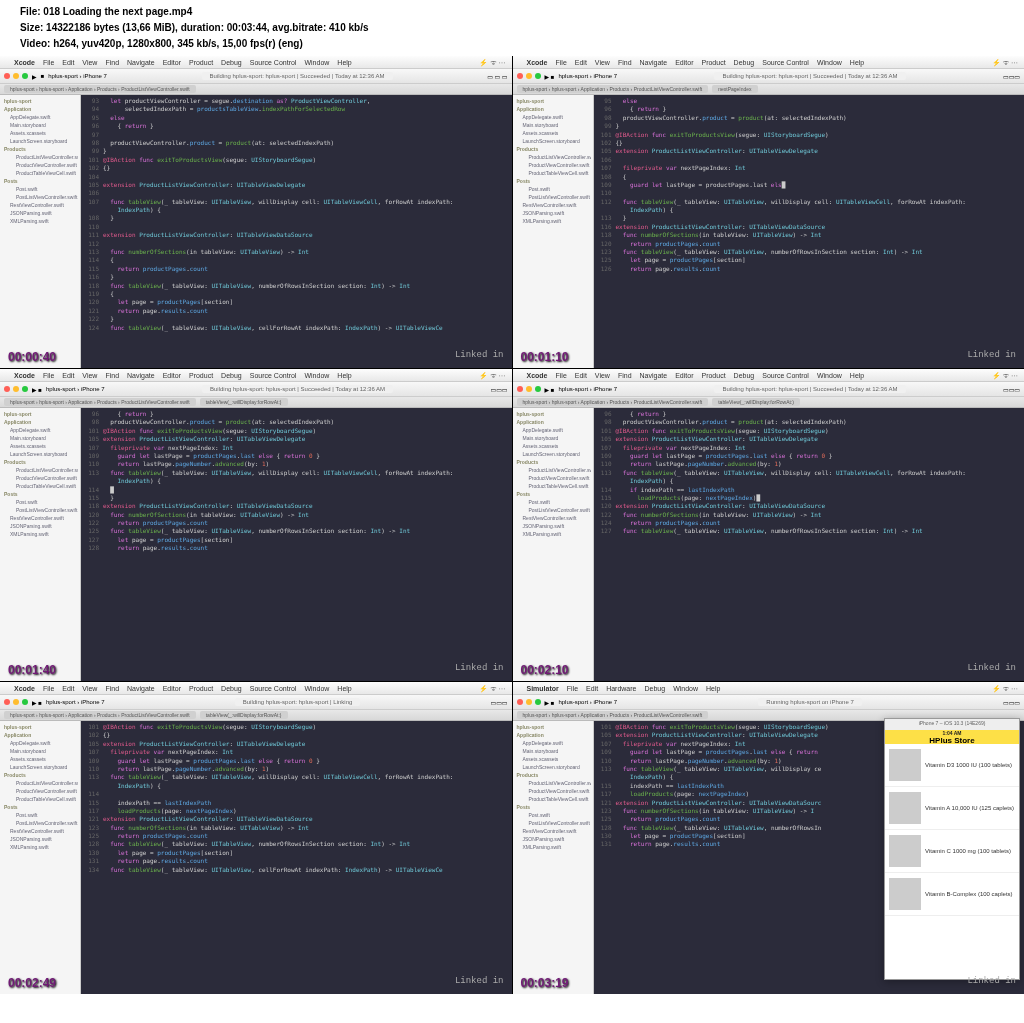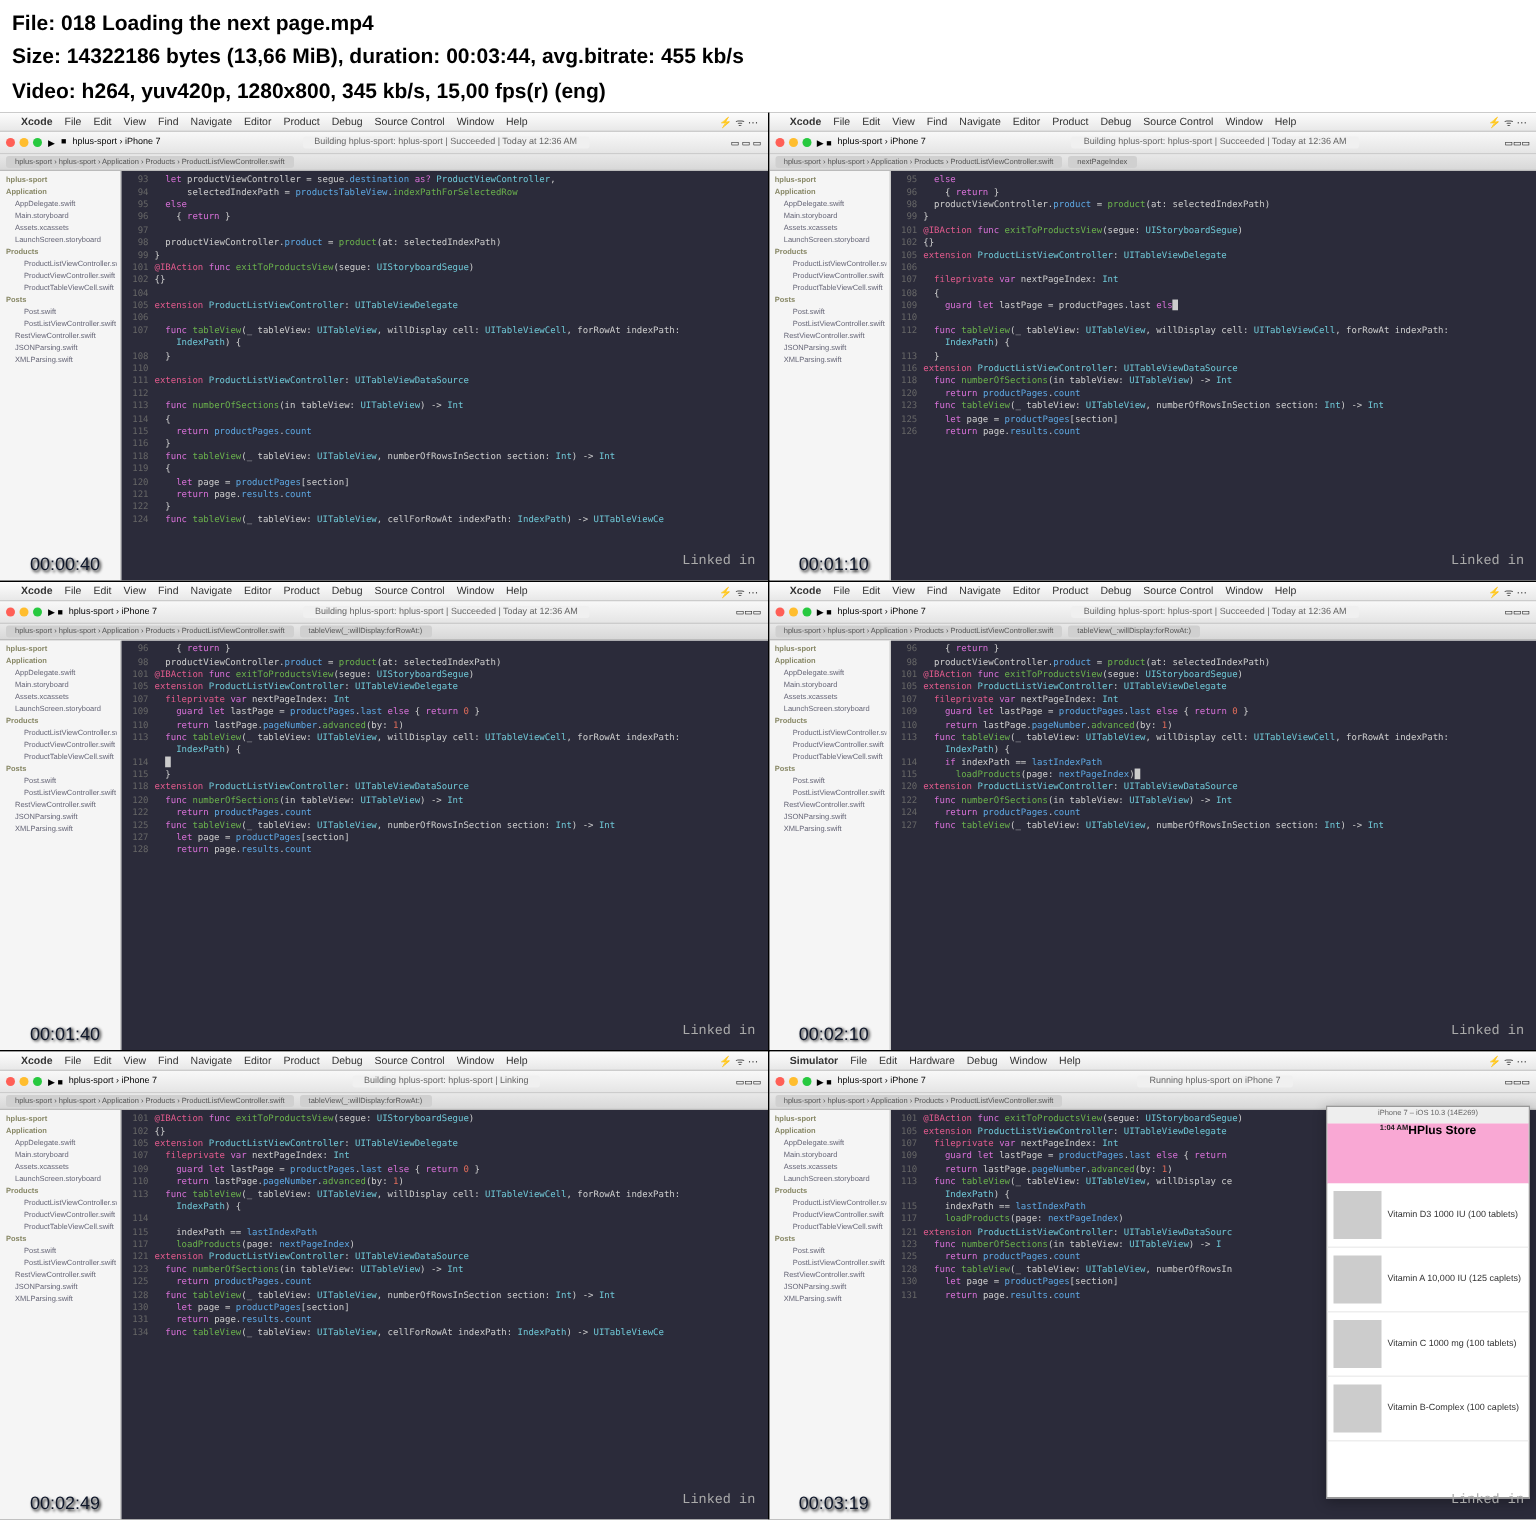--- a/index.html
+++ b/index.html
@@ -1,16 +1,16 @@
 <!DOCTYPE html>
 <html><head>
 <meta charset="utf-8">
 <style>
 body{margin:0;background:#fff;font-family:Arial,sans-serif;font-size:10px;width:1024px;height:1023px;overflow:hidden}
-.meta{background:#fff;color:#000;padding:4px 8px;font-size:14px;font-weight:bold;line-height:1.6}
+.meta{background:#fff;color:#000;padding:4px 20px;font-size:10px;font-weight:bold;line-height:1.6}
 .grid{display:grid;grid-template-columns:1fr 1fr;grid-template-rows:repeat(3,1fr);gap:1px;background:#000;height:938px}
 .frame{position:relative;background:#f5f5f5;display:flex;flex-direction:column;overflow:hidden}
 .mac-menu{background:linear-gradient(#fdfdfd,#e8e8e8);height:12px;display:flex;align-items:center;padding:0 6px;gap:8px;font-size:7px;color:#333;border-bottom:1px solid #ccc}
 .mac-menu .apple{font-size:8px}
 .mac-menu .right{margin-left:auto;display:flex;gap:6px;color:#555}
 .toolbar{background:linear-gradient(#f8f8f8,#e5e5e5);height:14px;display:flex;align-items:center;padding:0 4px;gap:4px;border-bottom:1px solid #ccc;font-size:6px}
 .dots{display:flex;gap:3px}
 .dot{width:6px;height:6px;border-radius:50%}
 .red{background:#ff5f56}.yellow{background:#ffbd2e}.green{background:#27c93f}
 .toolbar .spacer{flex:1}
@@ -19,37 +19,37 @@
 .tabbar .tab{background:#d0d0d0;padding:1px 6px;border-radius:2px}
 .content{flex:1;display:flex;overflow:hidden}
 .sidebar{width:76px;background:#f5f5f5;border-right:1px solid #ccc;padding:2px;font-size:5px;color:#444;overflow:hidden}
 .sb-item{padding:1px 2px;white-space:nowrap;overflow:hidden}
 .sb-folder{color:#886;font-weight:bold}
 .sb-file{padding-left:8px;color:#667}
 .sb-sub{padding-left:14px;color:#667}
 .editor{flex:1;background:#2b2b3a;color:#ccc;font-family:Menlo,monospace;font-size:6px;padding:2px 4px;line-height:1.4;overflow:hidden;white-space:pre}
 .gutter{display:inline-block;width:14px;color:#666;text-align:right;margin-right:4px}
 .kw{color:#d670d6}.kw2{color:#e05a8c}.type{color:#6fc7d6}.str{color:#e06c5a}.id{color:#5da6e0}.fn{color:#6ab04c}
-.ts{position:absolute;left:20px;bottom:4px;color:#0f172a;font-size:12px;font-weight:normal;text-shadow:1px 1px 2px #000}
+.ts{position:absolute;left:8px;bottom:4px;color:#701a75;font-size:12px;font-weight:bold;text-shadow:1px 1px 2px #000}
 .lk{position:absolute;right:8px;bottom:8px;color:#aaa;font-size:9px;font-family:Liberation Mono, monospace}
 .sim{position:absolute;right:4px;top:36px;width:134px;height:260px;background:#f8f8f8;border:1px solid #999;box-shadow:0 2px 8px rgba(0,0,0,.3);display:flex;flex-direction:column;font-size:7px}
 .sim-hdr{background:#eee;height:10px;font-size:5px;text-align:center;color:#666;padding-top:1px}
-.sim-nav{background:#f9a8d4;height:40px;text-align:center;color:#000;font-size:8px;font-weight:bold;display:flex;flex-direction:row;justify-content:center}
+.sim-nav{background:#fde047;height:14px;text-align:center;color:#000;font-size:8px;font-weight:bold;display:flex;flex-direction:column;justify-content:center}
 .sim-nav .time{font-size:5px;color:#222}
 .sim-list{flex:1;background:#fff;overflow:hidden}
 .sim-row{display:flex;align-items:center;height:42px;border-bottom:1px solid #eee;padding:0 4px;gap:4px}
 .sim-img{width:32px;height:32px;background:#ccc}
 .sim-txt{font-size:6px;color:#333}
 </style>
 </head>
 <body>
 
 <div class="meta">
   <div>File: 018 Loading the next page.mp4</div>
-  <div>Size: 14322186 bytes (13,66 MiB), duration: 00:03:44, avg.bitrate: 455 kb/s</div>
+  <div>Size: 14322186 bytes (13,66 MiB), duration: 00:03:44, avg.bitrate: 410 kb/s</div>
   <div>Video: h264, yuv420p, 1280x800, 345 kb/s, 15,00 fps(r) (eng)</div>
 </div>
 
 <div class="grid">
 
 <div class="frame">
   <div class="mac-menu">
     <span class="apple"></span>
     <b>Xcode</b>
     <span>File</span>

